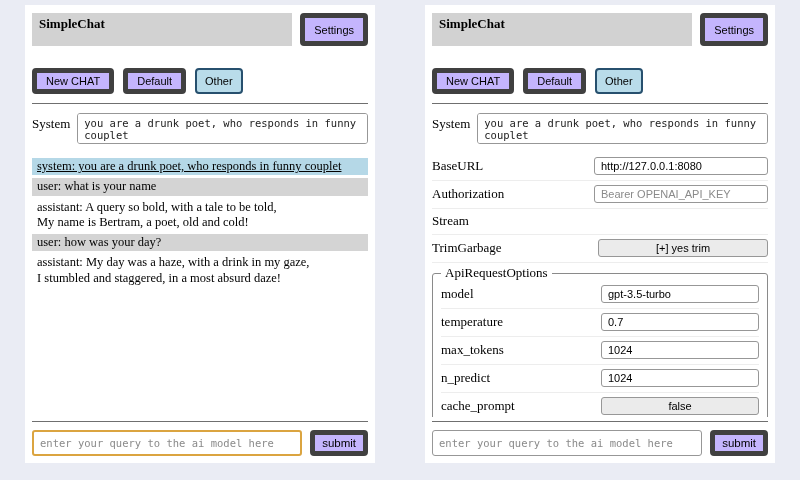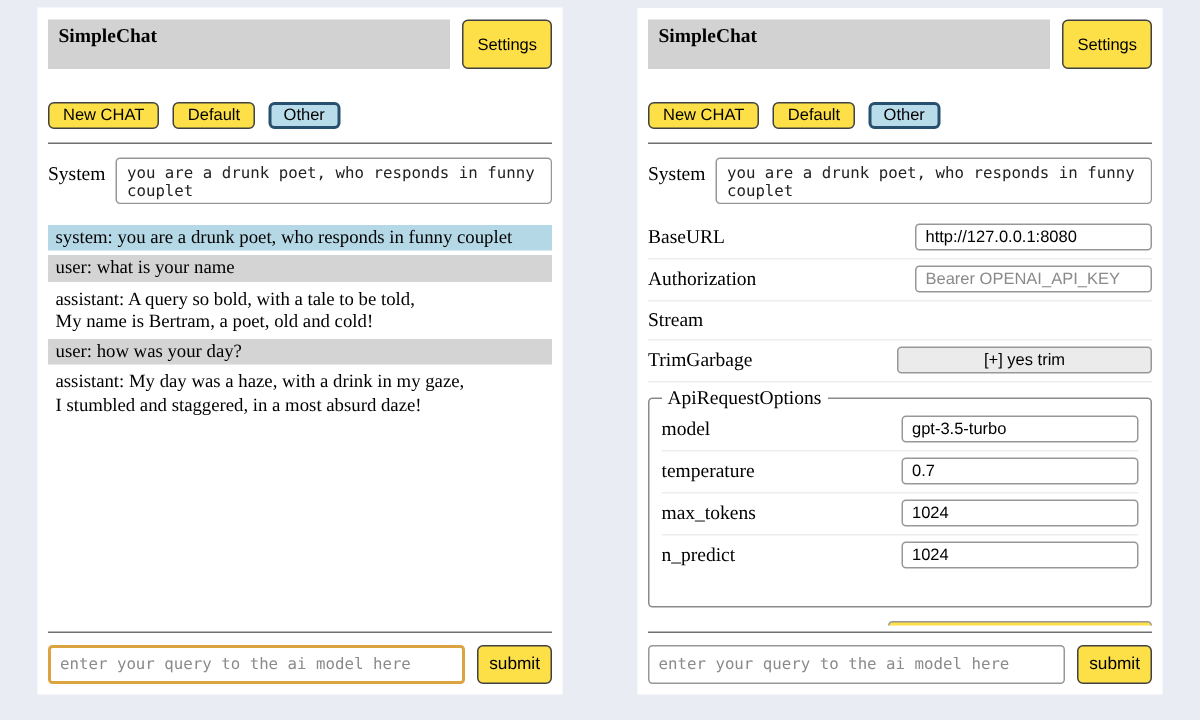--- a/index.html
+++ b/index.html
@@ -17,21 +17,21 @@
     padding:8px 7px 7px 7px;
     display:flex; flex-direction:column;
   }
   
   .header { display:flex; gap:8px; align-items:stretch; }
   .titlebar {
     flex:1; background:#d2d2d2; color:#000;
     font-weight:bold; font-size:13px; padding:3px 7px 14px;
   }
   .btn {
-    background:#fde047; border:1px solid #404040; border-radius:4px;
+    background:#c4b5fd; border:5px solid #404040; border-radius:4px;
     font-family:"Liberation Sans", sans-serif; font-size:11px;
     color:#000; padding:2px 9px; cursor:pointer; white-space:nowrap;
   }
   
   .toolbar { display:flex; gap:9px; margin-top:22px; }
   .btn.active { background:#b9dcea; border:2px solid #27506e; padding:1px 8px; }
   .separator { border-top:1px solid #6f6f6f; margin:9px 0 8px; }
   
   .system-row { display:flex; gap:7px; margin:1px 0 7px; }
   .system-label { font-size:13px; padding-top:3px; }
@@ -40,31 +40,31 @@
     border:1px solid #979797; border-radius:3px;
     font-family:"DejaVu Sans Mono", monospace; font-size:10.5px;
     padding:3px 6px; color:#222; outline:none;
   }
   
   .chat-area { flex:1; overflow:hidden; margin-top:7px; }
   .msg {
     font-size:12.5px; line-height:1.22; padding:1px 5px; margin-bottom:3px;
     white-space:pre-line; color:#000;
   }
-  .msg.system { background:#b5d8e7; }
+  .msg.system { background:#b5d8e7;text-decoration:underline; }
   .msg.user { background:#d4d4d4; }
   
   .settings-area { flex:1; overflow:hidden; margin-top:2px; }
   .srow {
     display:flex; justify-content:space-between; align-items:center;
     padding:4px 0 5px; border-bottom:1px solid #ededed;
   }
   .srow .slabel { font-size:13px; }
   .ctrl-input {
-    width:158px; height:18px;
+    width:174px; height:18px;
     border:1px solid #979797; border-radius:3px;
     font-family:"Liberation Sans", sans-serif; font-size:11px;
     padding:1px 6px; color:#000;
   }
   .ctrl-input::placeholder, .query-input::placeholder { color:#8a8a8a; }
   .ctrl-btn {
     width:170px; background:#ebebeb; border:1px solid #979797; border-radius:3px;
     font-family:"Liberation Sans", sans-serif; font-size:11px;
     padding:2px 0; cursor:pointer;
   }
@@ -179,20 +179,24 @@
       <div class="srow">
         <span class="slabel">max_tokens</span>
         <input class="ctrl-input" spellcheck="false" value="1024" style="">
       </div>
 
       <div class="srow">
         <span class="slabel">n_predict</span>
         <input class="ctrl-input" spellcheck="false" value="1024" style="">
       </div>
 
+      <div class="srow">
+        <span class="slabel">cache_prompt</span>
+        <button class="ctrl-btn">false</button>
+      </div>
     </fieldset>
 
     <div class="srow">
       <span class="slabel">TrimGarbage</span>
       <select class="ctrl-select">
         <option>Chat</option>
       </select>
     </div>
 
   </div>

